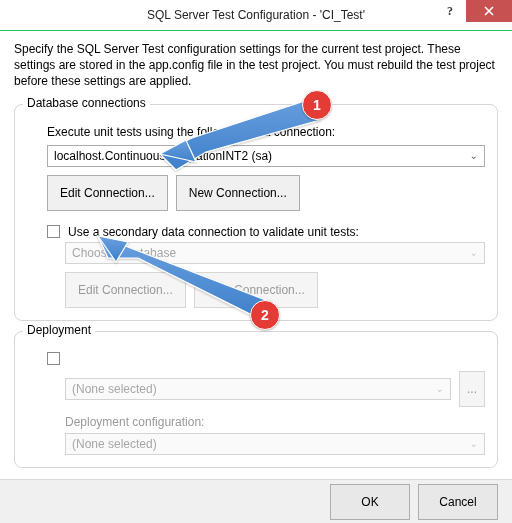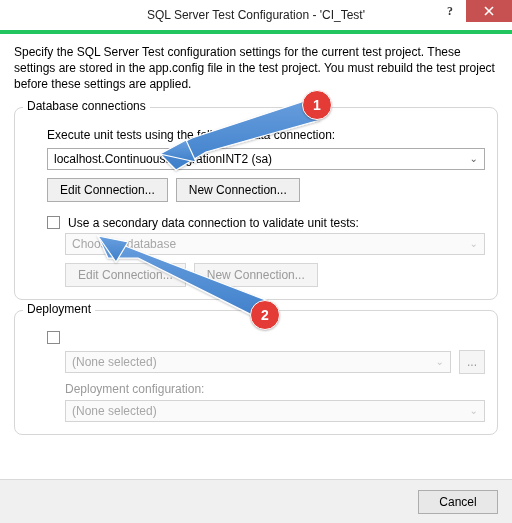--- a/index.html
+++ b/index.html
@@ -14,21 +14,21 @@
   .window {
     width: 512px; height: 523px;
     background: #ffffff;
     box-sizing: border-box;
     position: relative;
   }
   
   .titlebar {
     height: 30px;
     background: #ffffff;
-    border-bottom: 4px solid #22c55e;
+    border-bottom: 1px solid #22c55e;
     display: flex;
     align-items: center;
     justify-content: center;
     position: relative;
   }
   .titlebar .title {
     font-size: 12px;
     color: #222;
     text-align: center;
     flex: 1;
@@ -100,21 +100,21 @@
   }
   .combo.disabled {
     color: #a7a7a7;
     border-color: #d4d4d4;
     background: #fafafa;
   }
   .combo .chev { color: #606060; font-size: 10px; }
   .combo.disabled .chev { color: #c8c8c8; }
 
   .btn {
-    height: 24px;
+    height: 36px;
     border: 1px solid #adadad;
     background: #f0f0f0;
     padding: 0 12px;
     font-size: 12px;
     display: inline-flex;
     align-items: center;
     justify-content: center;
     min-width: 92px;
     box-sizing: border-box;
     cursor: default;
@@ -271,20 +271,23 @@
             <span class="chev">⌄</span>
           </div>
         </div>
       </div>
     </div>
 
   </div>
 
   <div class="footer">
     <div class="btn">
+        <span>OK</span>
+      </div>
+    <div class="btn">
         <span>Cancel</span>
       </div>
   </div>
 
   <div class="overlay">
     <svg width="512" height="523" style="position:absolute;top:0;left:0;">
       <defs>
         <linearGradient id="arrGrad" x1="0" y1="0" x2="0" y2="1">
           <stop offset="0%" stop-color="#6aa0df"></stop>
           <stop offset="100%" stop-color="#3e7fca"></stop>

